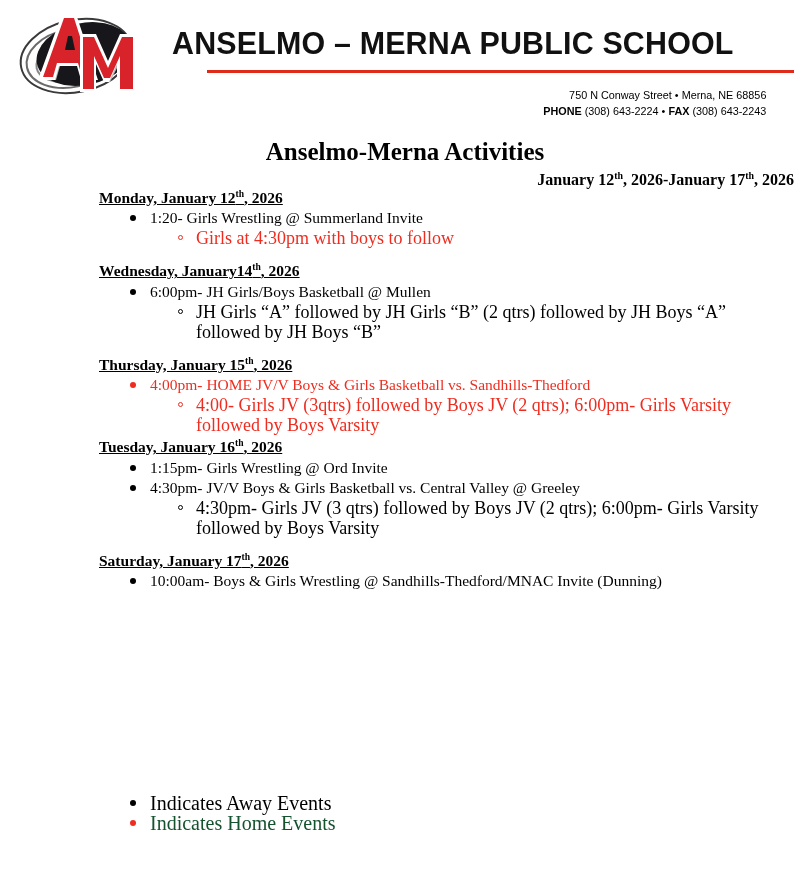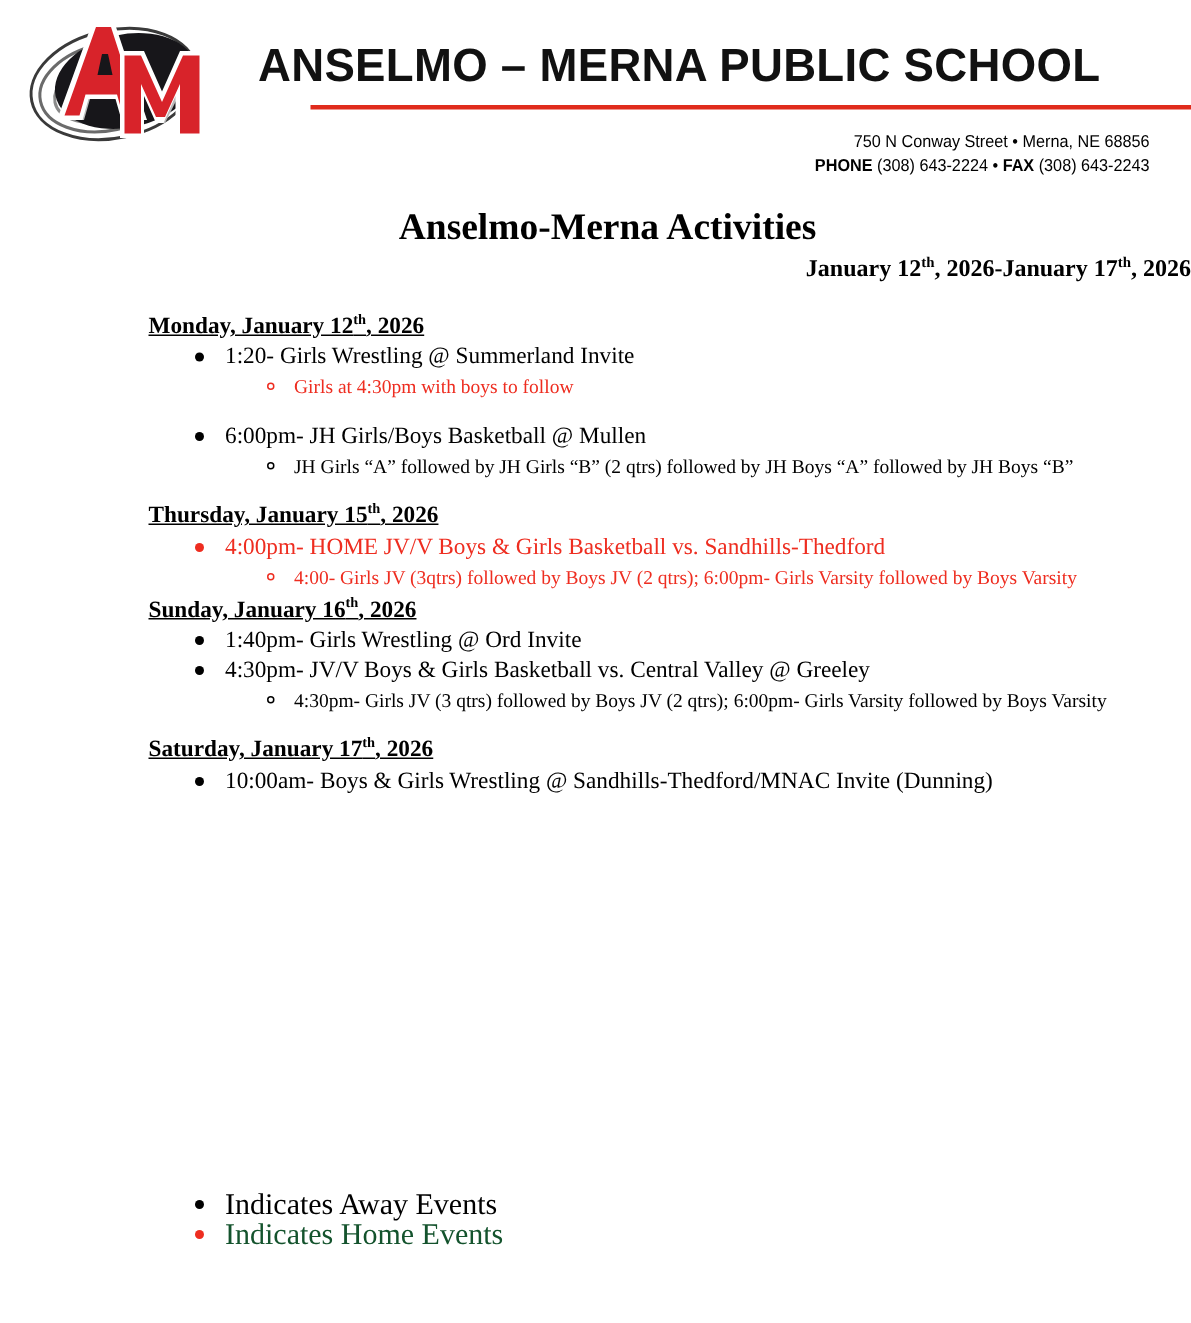--- a/index.html
+++ b/index.html
@@ -82,21 +82,20 @@
     line-height: 1.1;
   }
   sup.ord {
     font-size: 0.62em;
     vertical-align: super;
     line-height: 0;
   }
 
   
   .schedule {
-    margin-top: 20px;
     padding-left: 99px;
     padding-right: 18px;
   }
   .day-block { margin-bottom: 0; }
   .day-heading {
     font-size: 15.5px;
     font-weight: bold;
     text-decoration: underline;
     display: inline-block;
     line-height: 1.25;
@@ -119,21 +118,21 @@
     border-radius: 50%;
     background: #000;
   }
   .event.home > .bullet { background: #ee2d20; }
   .event.home > .evt-text { color: #ee2d20; }
 
   .subevents { list-style: none; margin: 0; padding: 0; }
   .subevent {
     position: relative;
     padding-left: 97px;
-    font-size: 13px;
+    font-size: 18px;
     line-height: 20px;
     text-indent: 0;
   }
   .subevent > .obullet {
     position: absolute;
     left: 79px;
     top: 7px;
     width: 5px;
     height: 5px;
     border-radius: 50%;
@@ -219,36 +218,36 @@
 </div>
 
 <div class="schedule" id="schedule">
     <div class="day-block"><div class="day-heading"><span>Monday, January 12</span><sup class="ord">th</sup><span>, 2026</span></div><ul class="events">
         <li class="event"><span class="bullet"></span><span class="evt-text">1:20- Girls Wrestling @ Summerland Invite</span></li>
         <ul class="subevents">
           <li class="subevent home"><span class="obullet"></span><span class="sub-text">Girls at 4:30pm with boys to follow</span></li>
         </ul>
       </ul></div>
     <div class="gap"></div>
-    <div class="day-block"><ul class="events">
+    <div class="day-block"><div class="day-heading"><span>Wednesday, January14</span><sup class="ord">th</sup><span>, 2026</span></div><ul class="events">
         <li class="event"><span class="bullet"></span><span class="evt-text">6:00pm- JH Girls/Boys Basketball @ Mullen</span></li>
         <ul class="subevents">
           <li class="subevent"><span class="obullet"></span><span class="sub-text">JH Girls “A” followed by JH Girls “B” (2 qtrs) followed by JH Boys “A” followed by JH Boys “B”</span></li>
         </ul>
       </ul></div>
     <div class="gap"></div>
     <div class="day-block"><div class="day-heading"><span>Thursday, January 15</span><sup class="ord">th</sup><span>, 2026</span></div><ul class="events">
         <li class="event home"><span class="bullet"></span><span class="evt-text">4:00pm- HOME JV/V Boys &amp; Girls Basketball vs. Sandhills-Thedford</span></li>
         <ul class="subevents">
           <li class="subevent home"><span class="obullet"></span><span class="sub-text">4:00- Girls JV (3qtrs) followed by Boys JV (2 qtrs); 6:00pm- Girls Varsity followed by Boys Varsity</span></li>
         </ul>
       </ul></div>
     <div class="gap-small"></div>
-    <div class="day-block"><div class="day-heading"><span>Sunday, January 16</span><sup class="ord">th</sup><span>, 2026</span></div><ul class="events">
-        <li class="event"><span class="bullet"></span><span class="evt-text">1:40pm- Girls Wrestling @ Ord Invite</span></li>
+    <div class="day-block"><div class="day-heading"><span>Tuesday, January 16</span><sup class="ord">th</sup><span>, 2026</span></div><ul class="events">
+        <li class="event"><span class="bullet"></span><span class="evt-text">1:15pm- Girls Wrestling @ Ord Invite</span></li>
         <li class="event"><span class="bullet"></span><span class="evt-text">4:30pm- JV/V Boys &amp; Girls Basketball vs. Central Valley @ Greeley</span></li>
         <ul class="subevents">
           <li class="subevent"><span class="obullet"></span><span class="sub-text">4:30pm- Girls JV (3 qtrs) followed by Boys JV (2 qtrs); 6:00pm- Girls Varsity followed by Boys Varsity</span></li>
         </ul>
       </ul></div>
     <div class="gap"></div>
     <div class="day-block"><div class="day-heading"><span>Saturday, January 17</span><sup class="ord">th</sup><span>, 2026</span></div><ul class="events">
         <li class="event"><span class="bullet"></span><span class="evt-text">10:00am- Boys &amp; Girls Wrestling @ Sandhills-Thedford/MNAC Invite (Dunning)</span></li>
       </ul></div>
   </div>

